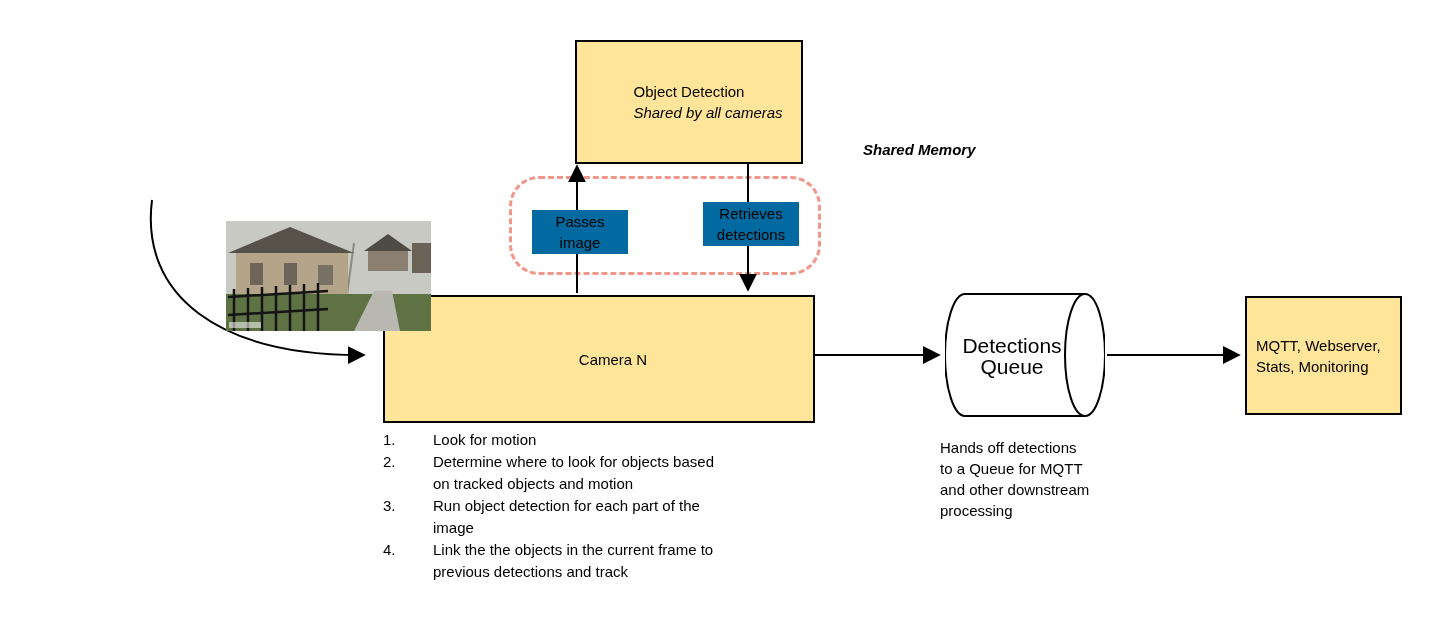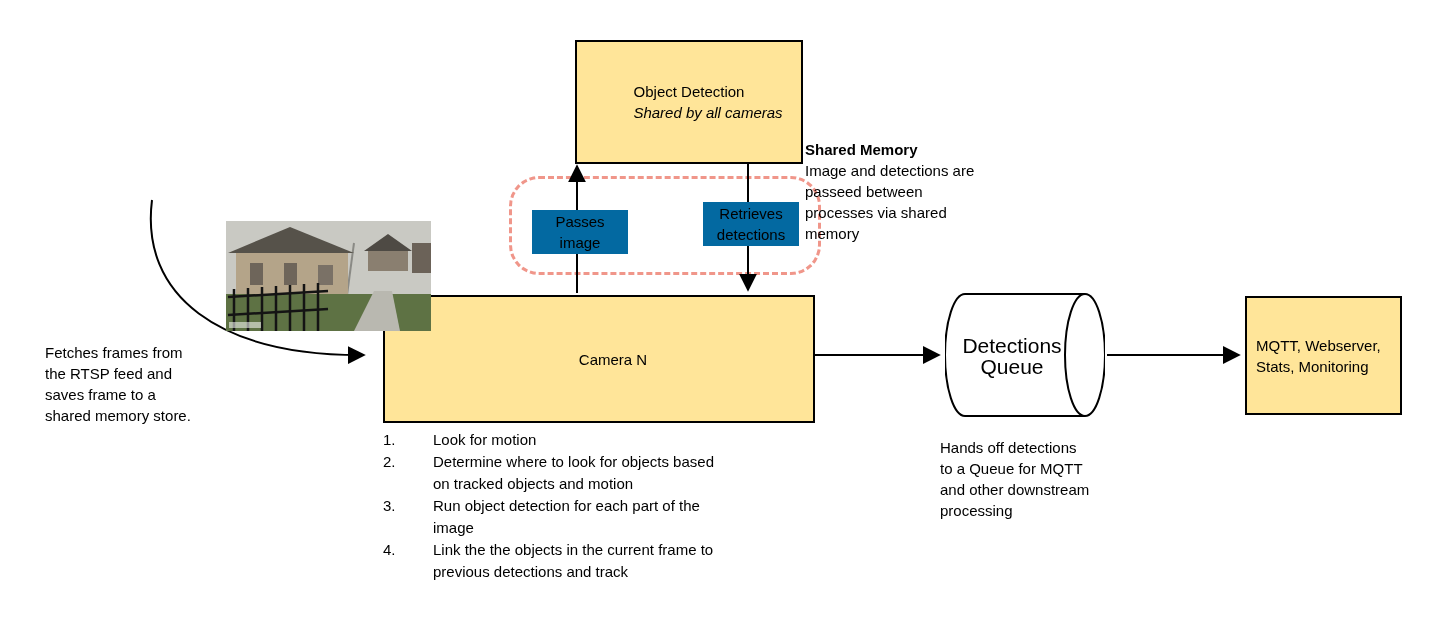--- a/index.html
+++ b/index.html
@@ -20,21 +20,21 @@
   .center { display: flex; flex-direction: column; align-items: center; justify-content: center; text-align: center; }
 
   .note { font-size: 15px; line-height: 21px; }
 
   
   .doc-wrap { left: 72px; top: 75px; width: 160px; height: 132px; }
   .doc-label { position: absolute; left: 0; top: 40px; width: 160px; text-align: center; font-size: 15px; }
 
   
   .fetch-note { left: 45px; top: 342px; width: 152px; }
-  .shm-note { left: 805px; top: 139px; width: 182px; }
+  .shm-note { left: 863px; top: 139px; width: 182px; font-style: italic; }
   .shm-note .t { font-weight: bold; }
   .queue-note { left: 940px; top: 437px; width: 150px; }
 
   
   .object-detection { left: 575px; top: 40px; width: 224px; height: 120px; }
   .object-detection .sub { font-style: italic; margin-left: 38px; }
   .camera-n { left: 383px; top: 295px; width: 400px; height: 124px; padding-left: 28px; }
   .mqtt-box { left: 1245px; top: 296px; width: 157px; height: 119px;
               display: flex; flex-direction: column; justify-content: center;
               text-align: left; padding-left: 9px; padding-right: 6px; box-sizing: border-box; }
@@ -89,21 +89,20 @@
     <g stroke="#000" stroke-width="2" fill="none">
       <path d="M152 200 C140 295 218 356 364 355" marker-end="url(#arrow)"></path>
       <path d="M577 293 L577 166" marker-end="url(#arrow)"></path>
       <path d="M748 163 L748 290" marker-end="url(#arrow)"></path>
       <path d="M777 355 L939 355" marker-end="url(#arrow)"></path>
       <path d="M1107 355 L1239 355" marker-end="url(#arrow)"></path>
     </g>
   </svg>
 
 
-  <div class="abs note fetch-note">Fetches frames from the RTSP feed and saves frame to a shared memory store.</div>
 
   <svg class="abs photo" width="205" height="110" viewBox="0 0 205 110">
     <rect x="0" y="0" width="205" height="110" fill="#c9c9c3"></rect>
 
     <rect x="142" y="28" width="40" height="22" fill="#8a7f70"></rect>
     <polygon points="138,30 162,13 186,30" fill="#4e4a44"></polygon>
     <rect x="186" y="22" width="19" height="30" fill="#6b6258"></rect>
     <path d="M128 22 L121 74" stroke="#8a8a85" stroke-width="2" fill="none"></path>
 
     <rect x="10" y="30" width="112" height="46" fill="#b4a489"></rect>
@@ -133,21 +132,20 @@
   <div class="abs node center object-detection">
     <div>Object Detection</div>
     <div class="sub">Shared by all cameras</div>
   </div>
 
   <div class="abs edge-label passes-label">Passes image</div>
   <div class="abs edge-label retrieves-label">Retrieves detections</div>
 
   <div class="abs note shm-note">
     <div class="t">Shared Memory</div>
-    <div>Image and detections are passeed between processes via shared memory</div>
   </div>
 
   <div class="abs node center camera-n">
     <div>Camera N</div>
   </div>
 
   <div class="abs steps">
     <div class="step">
       <span class="step-num"></span>
       <span class="step-text">Look for motion</span>

